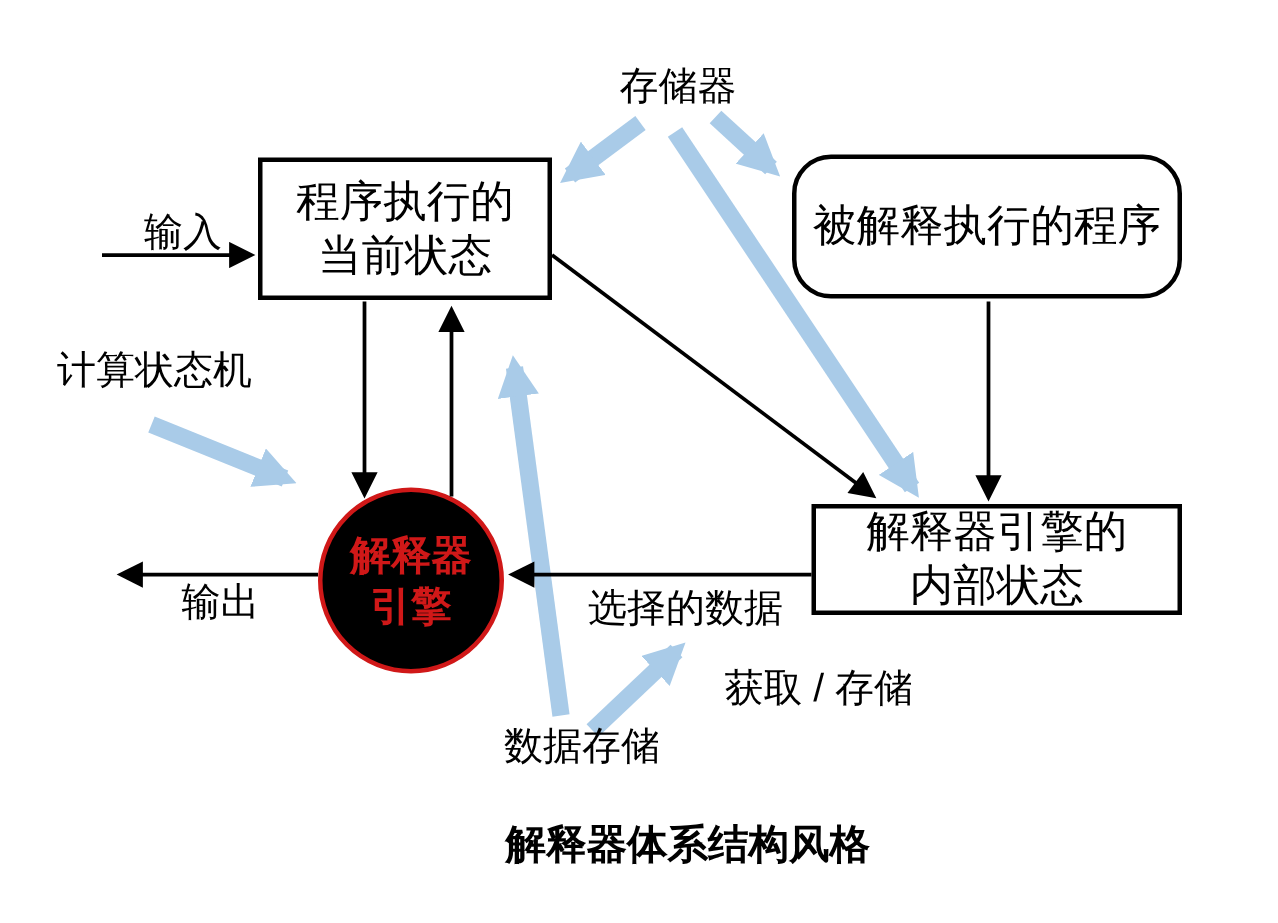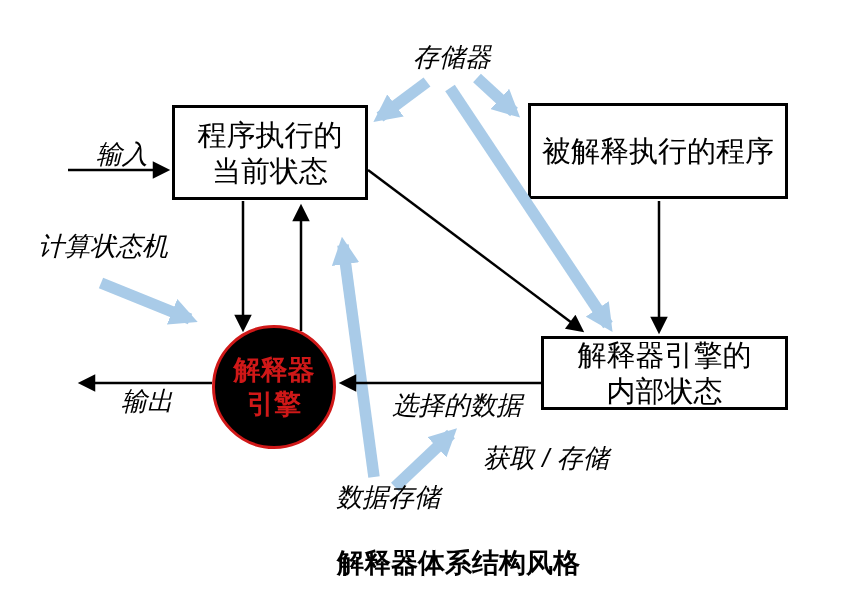--- a/index.html
+++ b/index.html
@@ -22,21 +22,21 @@
     box-sizing:border-box;
     background:#ffffff;
     border:3px solid var(--line-black);
     display:flex;align-items:center;justify-content:center;
     text-align:center;
     font-size:29px;line-height:36px;
     white-space:pre-line;
     z-index:2;
   }
   #node-current-state{left:172px;top:105px;width:196px;height:95px;}
-  #node-interpreted-program{left:528px;top:103px;width:260px;height:96px;}
+  #node-interpreted-program{left:528px;top:103px;width:260px;height:96px;border-radius:26px;}
   #node-internal-state{left:541px;top:336px;width:247px;height:74px;}
   #node-engine{
     position:absolute;
     box-sizing:border-box;
     left:212px;top:325px;width:124px;height:124px;
     background:#000000;
     border:3px solid var(--engine-red);
     border-radius:50%;
     display:flex;align-items:center;justify-content:center;
     text-align:center;
@@ -44,21 +44,20 @@
     font-size:27px;line-height:34px;font-weight:bold;
     white-space:pre-line;
     z-index:2;
   }
   
   .flabel{
     position:absolute;
     font-size:26px;line-height:28px;
     white-space:nowrap;
     z-index:4;
-    font-style:italic;
   }
   #label-memory{left:413px;top:43px;}
   #label-input{left:96px;top:140px;}
   #label-state-machine{left:38px;top:232px;}
   #label-output{left:121px;top:347px;margin-top:40px;}
   #label-selected-instruction{left:392px;top:345px;}
   #label-selected-data{left:392px;top:391px;}
   #label-fetch-store{left:483px;top:444px;}
   #label-data-store{left:336px;top:483px;}
   #diagram-title{

